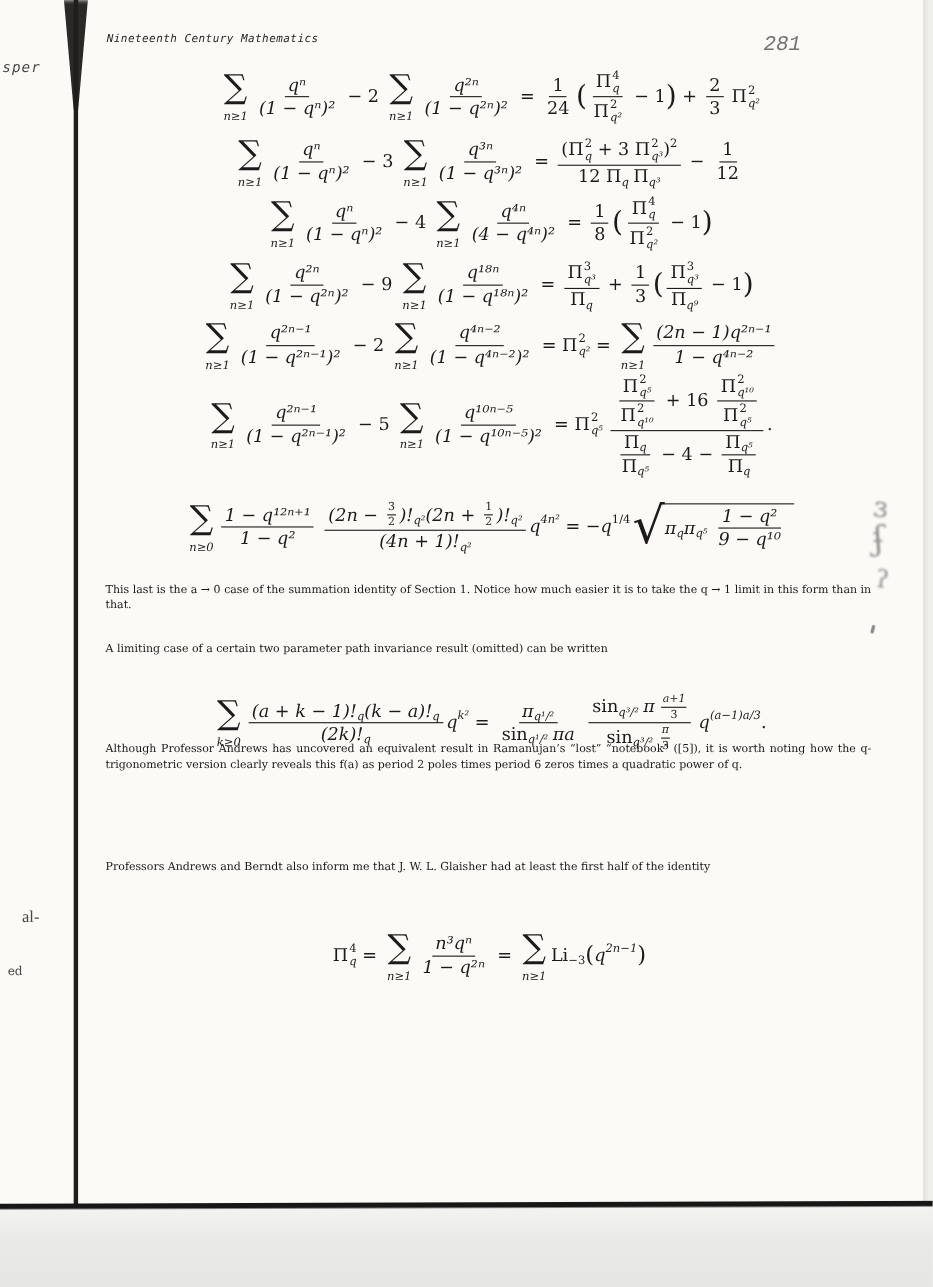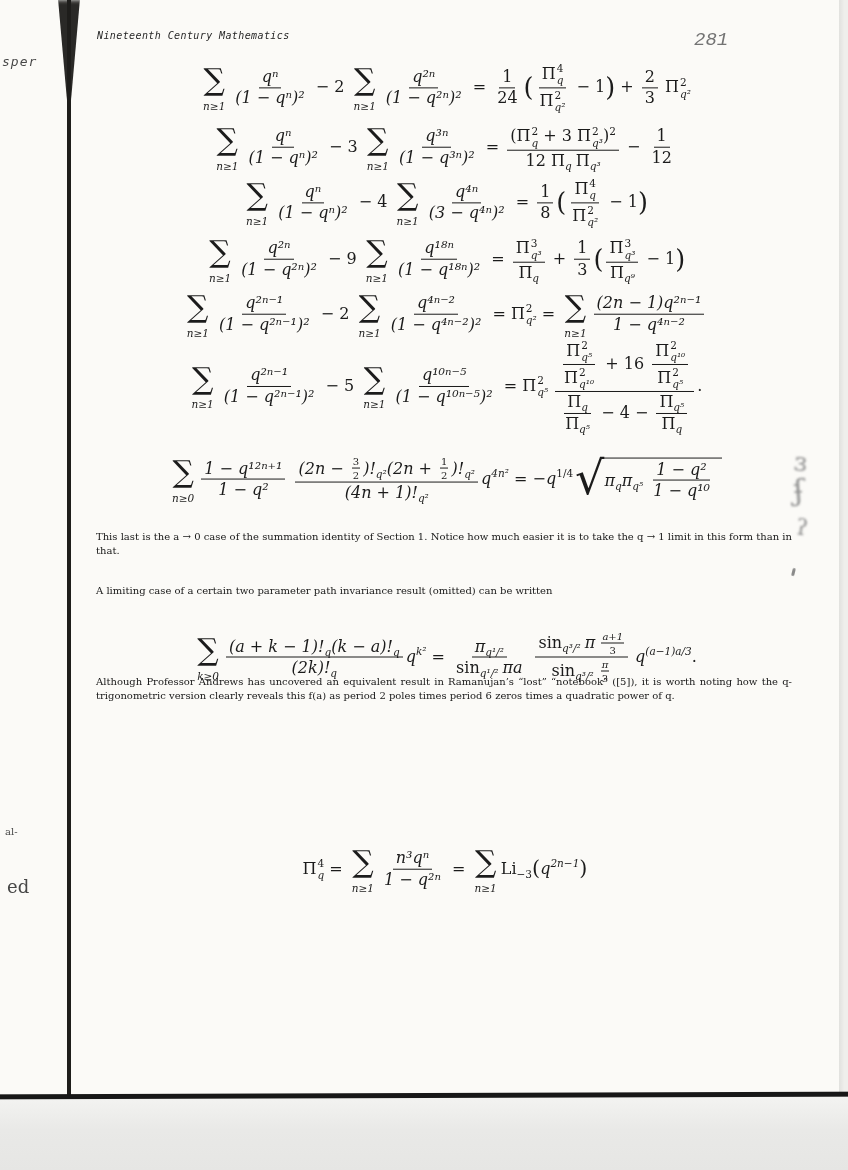--- a/index.html
+++ b/index.html
@@ -25,22 +25,22 @@
         border-radius:2px;transform:rotate(14deg);filter:blur(.4px);}
   
   .running-title{position:absolute;left:97px;top:30px;font-family:"DejaVu Sans Mono",monospace;
         font-style:italic;font-size:10px;letter-spacing:.4px;color:#262626;}
   .page-number{position:absolute;left:694px;top:29px;font-family:Liberation Mono, monospace;
         font-style:italic;font-size:19px;color:#737373;}
   
   .frag{position:absolute;color:#474747;}
   .frag-top{left:2px;top:34px;font-family:"DejaVu Sans Mono",monospace;font-style:italic;
         font-size:13px;letter-spacing:1px;margin-top:20px;}
-  .frag-mid{left:5px;top:826px;font-size:10px;}
-  .frag-bot{left:7px;top:876px;font-size:18px;}
+  .frag-mid{left:20px;top:826px;font-size:15px;font-family:Liberation Serif, serif;}
+  .frag-bot{left:7px;top:876px;font-size:11px;}
   
   .para{position:absolute;left:96px;width:696px;font-size:10px;line-height:1.44;
         text-align:justify;color:#171717;}
   
   .eq{position:absolute;left:95px;width:700px;display:flex;justify-content:center;
       align-items:center;transform:translateY(-50%);font-size:16px;color:#1b1b1b;}
   .eq span{white-space:pre;line-height:1.15;}
   .mi{font-style:italic;}
   .mtx{display:inline-block;}
   .msup{font-size:10.5px;transform:translateY(-6px);}
@@ -109,21 +109,21 @@
       <span class="mtx"> = </span>
       <span class="mfrac"><span class="mnum"><span class="mtx">(</span><span class="mss"><span class="mtx">Π</span><span class="mcol"><span class="mcs">2</span><span class="mcs mi">q</span></span></span><span class="mtx"> + 3 </span><span class="mss"><span class="mtx">Π</span><span class="mcol"><span class="mcs">2</span><span class="mcs mi">q³</span></span></span><span class="mtx">)</span><span class="msup">2</span></span><span class="mden"><span class="mtx">12 </span><span class="mtx">Π</span><span class="msub mi">q</span><span class="msp"> </span><span class="mtx">Π</span><span class="msub mi">q³</span></span></span>
       <span class="mtx"> − </span>
       <span class="mfrac"><span class="mnum"><span class="mfs">1</span></span><span class="mden"><span class="mfs">12</span></span></span>
     </div>
   <div class="eq" style="top:203px">
       <span class="msum"><span class="msig">∑</span><span class="munder mi">n≥1</span></span>
       <span class="mfrac"><span class="mnum"><span class="mfs mi">qⁿ</span></span><span class="mden"><span class="mfs mi">(1 − qⁿ)²</span></span></span>
       <span class="mtx"> − 4 </span>
       <span class="msum"><span class="msig">∑</span><span class="munder mi">n≥1</span></span>
-      <span class="mfrac"><span class="mnum"><span class="mfs mi">q⁴ⁿ</span></span><span class="mden"><span class="mfs mi">(3 − q⁴ⁿ)²</span></span></span>
+      <span class="mfrac"><span class="mnum"><span class="mfs mi">q⁴ⁿ</span></span><span class="mden"><span class="mfs mi">(4 − q⁴ⁿ)²</span></span></span>
       <span class="mtx"> = </span>
       <span class="mfrac"><span class="mnum"><span class="mfs">1</span></span><span class="mden"><span class="mfs">8</span></span></span>
       <span class="mbig">(</span>
       <span class="mfrac"><span class="mnum"><span class="mss"><span class="mtx">Π</span><span class="mcol"><span class="mcs">4</span><span class="mcs mi">q</span></span></span></span><span class="mden"><span class="mss"><span class="mtx">Π</span><span class="mcol"><span class="mcs">2</span><span class="mcs mi">q²</span></span></span></span></span>
       <span class="mtx"> − 1</span>
       <span class="mbig">)</span>
     </div>
   <div class="eq" style="top:259px">
       <span class="msum"><span class="msig">∑</span><span class="munder mi">n≥1</span></span>
       <span class="mfrac"><span class="mnum"><span class="mfs mi">q²ⁿ</span></span><span class="mden"><span class="mfs mi">(1 − q²ⁿ)²</span></span></span>
@@ -166,21 +166,21 @@
   <div class="eq" style="top:479px">
       <span class="msum"><span class="msig">∑</span><span class="munder mi">n≥0</span></span>
       <span class="mfrac"><span class="mnum"><span class="mfs mi">1 − q¹²ⁿ⁺¹</span></span><span class="mden"><span class="mfs mi">1 − q²</span></span></span>
       <span class="msp"> </span>
       <span class="mfrac"><span class="mnum"><span class="mtx mi">(2n − </span><span class="mfrac msmall"><span class="mnum"><span class="mfs">3</span></span><span class="mden"><span class="mfs">2</span></span></span><span class="mtx mi">)!</span><span class="msub mi">q²</span><span class="mtx mi">(2n + </span><span class="mfrac msmall"><span class="mnum"><span class="mfs">1</span></span><span class="mden"><span class="mfs">2</span></span></span><span class="mtx mi">)!</span><span class="msub mi">q²</span></span><span class="mden"><span class="mtx mi">(4n + 1)!</span><span class="msub mi">q²</span></span></span>
       <span class="mtx mi">q</span>
       <span class="msup mi">4n²</span>
       <span class="mtx"> = −</span>
       <span class="mtx mi">q</span>
       <span class="msup">1/4</span>
-      <span class="msqrt"><span class="mrad">√</span><span class="mbody"><span class="mtx mi">π</span><span class="msub mi">q</span><span class="mtx mi">π</span><span class="msub mi">q⁵</span><span class="msp"> </span><span class="mfrac"><span class="mnum"><span class="mfs mi">1 − q²</span></span><span class="mden"><span class="mfs mi">1 − q¹⁰</span></span></span></span></span>
+      <span class="msqrt"><span class="mrad">√</span><span class="mbody"><span class="mtx mi">π</span><span class="msub mi">q</span><span class="mtx mi">π</span><span class="msub mi">q⁵</span><span class="msp"> </span><span class="mfrac"><span class="mnum"><span class="mfs mi">1 − q²</span></span><span class="mden"><span class="mfs mi">9 − q¹⁰</span></span></span></span></span>
     </div>
   <div class="eq" style="top:657px">
       <span class="msum"><span class="msig">∑</span><span class="munder mi">k≥0</span></span>
       <span class="mfrac"><span class="mnum"><span class="mtx mi">(a + k − 1)!</span><span class="msub mi">q</span><span class="mtx mi">(k − a)!</span><span class="msub mi">q</span></span><span class="mden"><span class="mtx mi">(2k)!</span><span class="msub mi">q</span></span></span>
       <span class="mtx mi">q</span>
       <span class="msup mi">k²</span>
       <span class="mtx"> = </span>
       <span class="mfrac"><span class="mnum"><span class="mtx mi">π</span><span class="msub mi">q¹/²</span></span><span class="mden"><span class="mtx">sin</span><span class="msub mi">q¹/²</span><span class="msp"> </span><span class="mtx mi">πa</span></span></span>
       <span class="msp"> </span>
       <span class="mfrac"><span class="mnum"><span class="mtx">sin</span><span class="msub mi">q³/²</span><span class="msp"> </span><span class="mtx mi">π </span><span class="mfrac msmall"><span class="mnum"><span class="mfs mi">a+1</span></span><span class="mden"><span class="mfs">3</span></span></span></span><span class="mden"><span class="mtx">sin</span><span class="msub mi">q³/²</span><span class="msp"> </span><span class="mfrac msmall"><span class="mnum"><span class="mfs mi">π</span></span><span class="mden"><span class="mfs">3</span></span></span></span></span>
@@ -200,20 +200,21 @@
       <span class="msub">−3</span>
       <span class="mbig" style="font-size: 1.3em;">(</span>
       <span class="mtx mi">q</span>
       <span class="msup mi">2n−1</span>
       <span class="mbig" style="font-size: 1.3em;">)</span>
     </div>
 
   <div class="para" style="top:530px">This last is the a → 0 case of the summation identity of Section 1.  Notice how much easier it is to take the q → 1 limit in this form than in that.</div>
   <div class="para" style="top:584px">A limiting case of a certain two parameter path invariance result (omitted) can be written</div>
   <div class="para" style="top:675px">Although Professor Andrews has uncovered an equivalent result in Ramanujan’s “lost” “notebook” ([5]), it is worth noting how the q-trigonometric version clearly reveals this f(a) as period 2 poles times period 6 zeros times a quadratic power of q.</div>
+  <div class="para" style="top:782px">Professors Andrews and Berndt also inform me that J. W. L. Glaisher had at least the first half of the identity</div>
 
   <div class="smudge sm1">ɜ</div>
   <div class="smudge sm2">ʄ</div>
   <div class="smudge sm3">ʔ</div>
   <div class="tick"></div>
 
   <div class="bottom-strip"></div>
   <div class="bottom-line"></div>
 </div>
 

